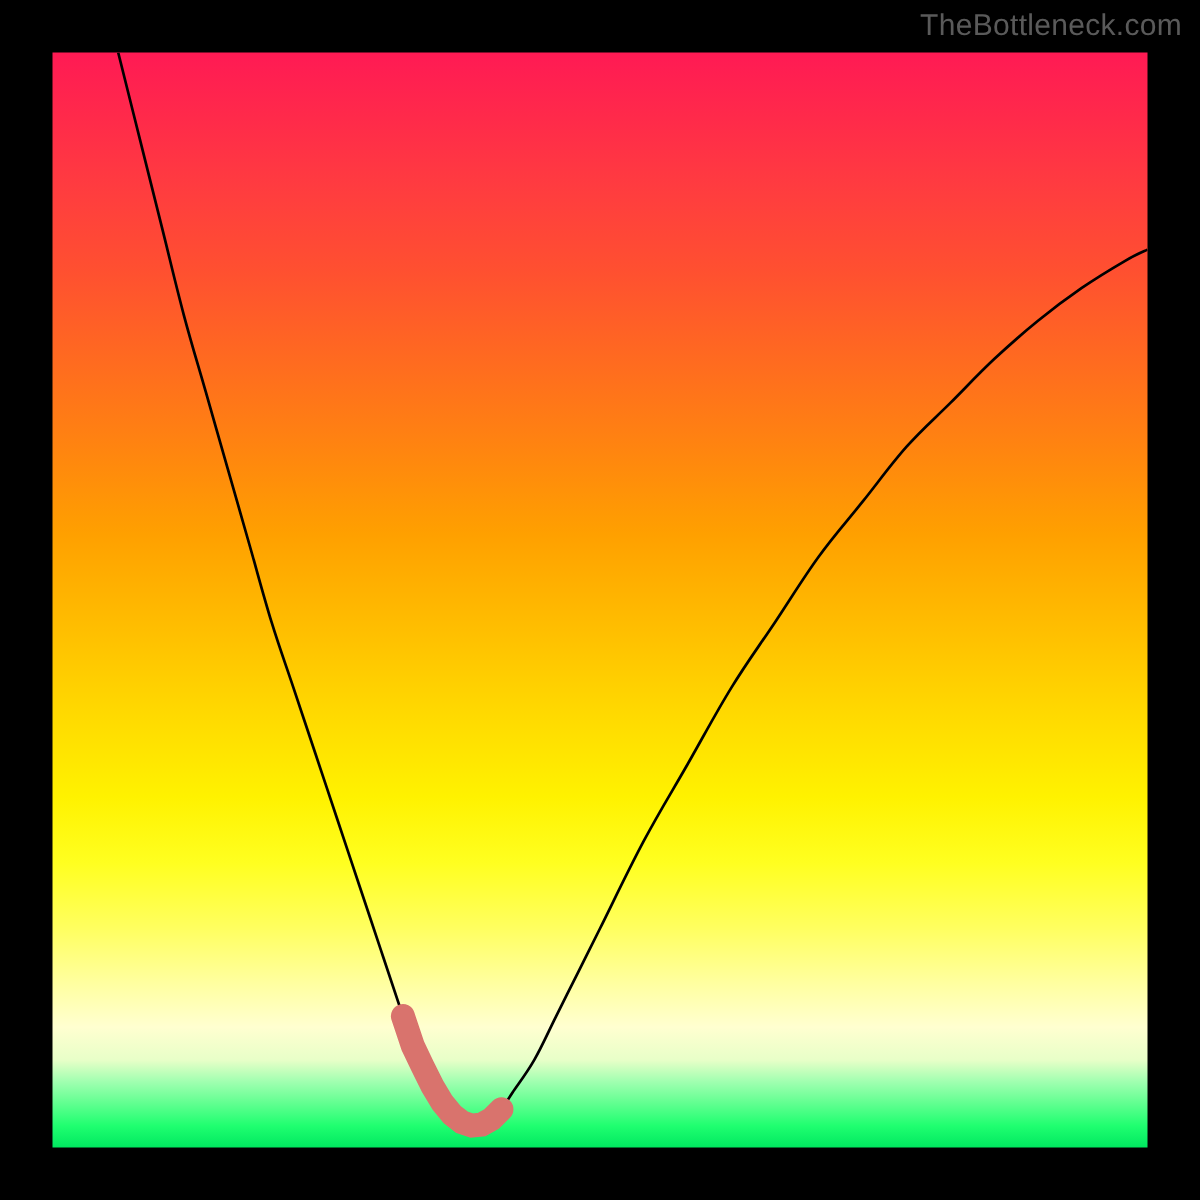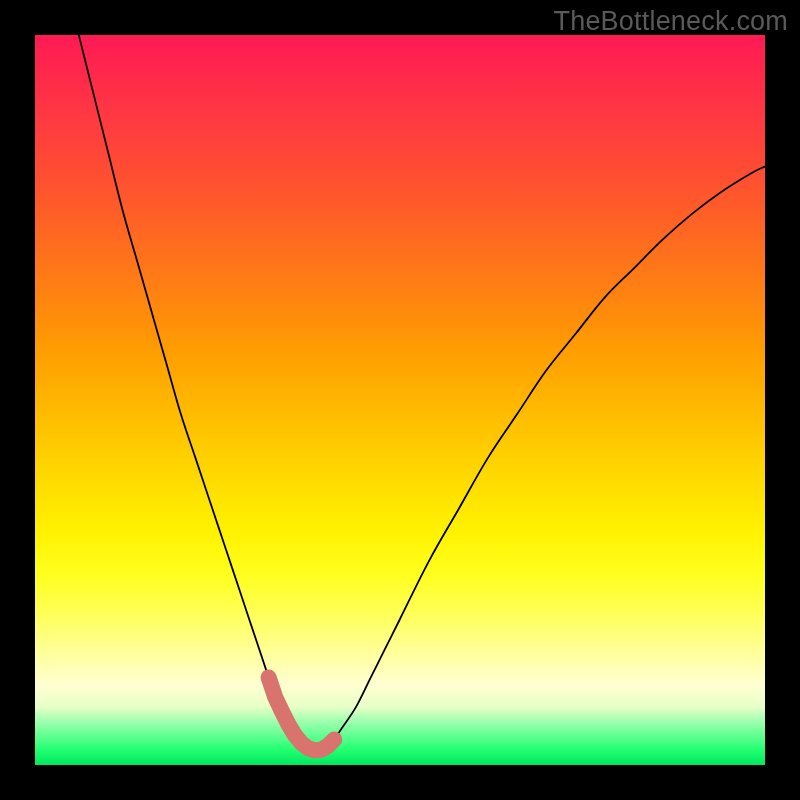--- a/index.html
+++ b/index.html
@@ -8,21 +8,21 @@
     width: 800px;
     height: 800px;
     background: #000;
     position: relative;
   }
   .watermark {
     position: absolute;
     top: 6px;
     right: 12px;
     font-family: Arial, Helvetica, sans-serif;
-    font-size: 27px;
+    font-size: 20px;
     font-weight: 500;
     color: #5a5a5a;
     z-index: 10;
     letter-spacing: 0.2px;
   }
   .plot-area {
     position: absolute;
     left: 35px;
     top: 35px;
     width: 730px;

